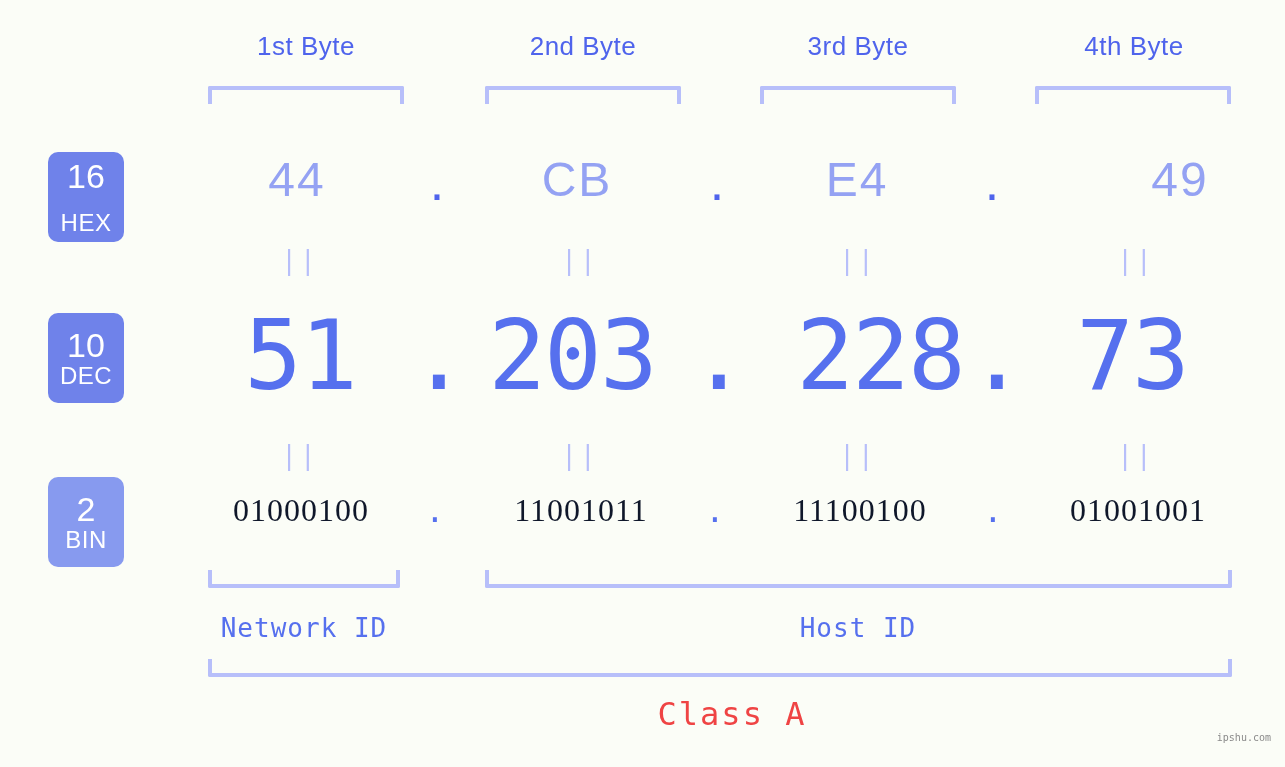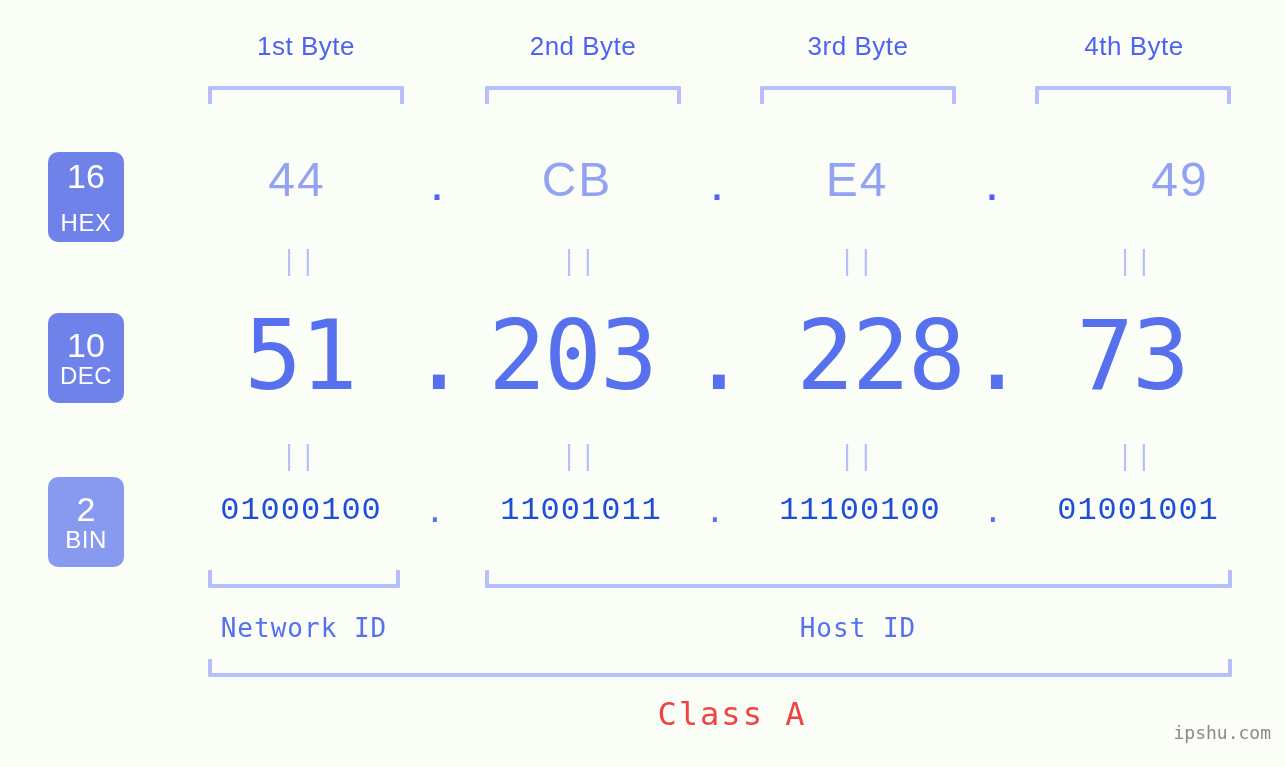--- a/index.html
+++ b/index.html
@@ -117,23 +117,23 @@
   }
   .row-dec .dot {
     top: 300px;
     font-family: "DejaVu Sans Mono", monospace;
     font-size: 96px;
     color: #5670ee;
   }
 
   .row-bin .cell {
     top: 492px;
-    font-family: Liberation Mono, monospace;
+    font-family: Liberation Serif, serif;
     font-size: 32px;
-    color: #1d4ed8;
+    color: #0f172a;
     letter-spacing: 1px;
   }
   .row-bin .dot {
     top: 492px;
     font-family: "DejaVu Sans Mono", monospace;
     font-size: 32px;
     color: #5670ee;
   }
 
   
@@ -167,21 +167,21 @@
     text-align: center;
     white-space: nowrap;
     letter-spacing: 2px;
   }
 
   .watermark {
     position: absolute;
     right: 14px;
     bottom: 24px;
     font-family: "DejaVu Sans Mono", monospace;
-    font-size: 18px;
+    font-size: 10px;
     color: #8a8a8a;
     letter-spacing: 0px;
   }
 </style>
 </head>
 <body>
 
 <div class="stage">
 
   <div class="byte-label" style="left:206px;">1st Byte</div>

